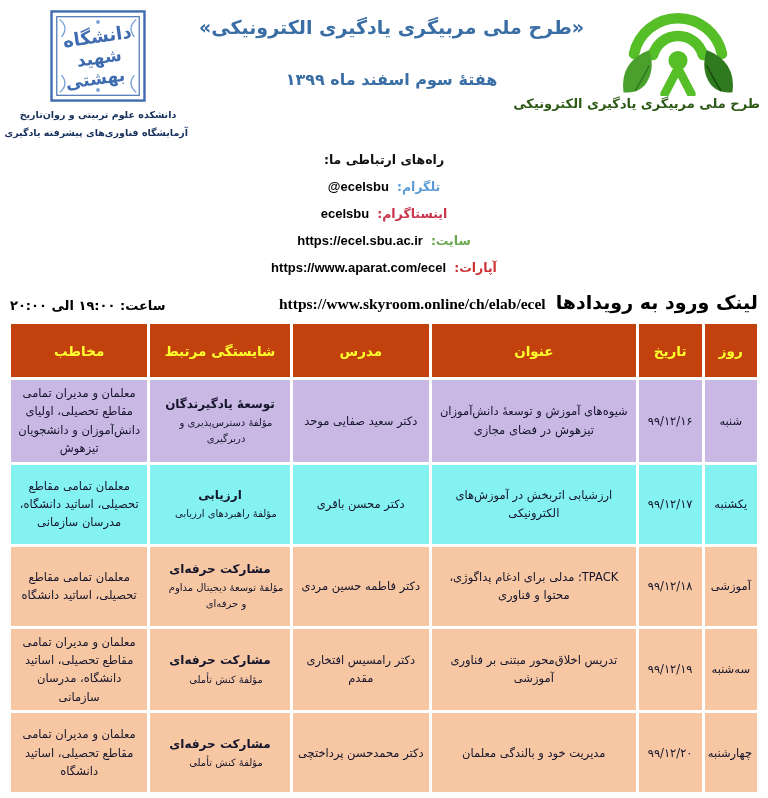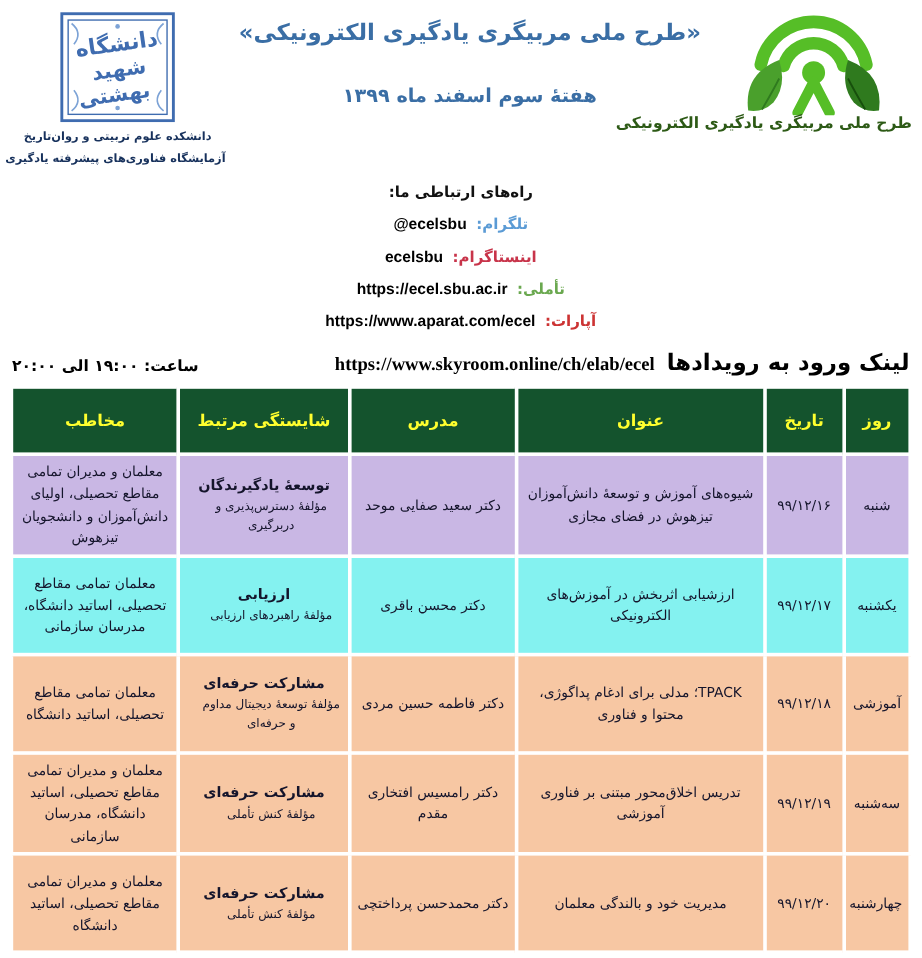--- a/index.html
+++ b/index.html
@@ -29,21 +29,21 @@
   
   .events-bar { display:flex; justify-content:space-between; align-items:flex-end; margin-top:16px; padding:0 2px; }
   .events-link-group { display:flex; align-items:baseline; gap:10px; }
   .events-link-label { font-size:19px; font-weight:bold; color:#000; white-space:nowrap; }
   .events-link-url { font-family:"Liberation Serif", serif; font-weight:bold; font-size:15.5px; color:#000; direction:ltr;text-align:right; }
   .events-time { font-size:13px; font-weight:bold; color:#000; white-space:nowrap; }
 
   
   table.schedule { width:100%; border-collapse:collapse; margin-top:8px; table-layout:fixed; }
   .schedule th {
-    background:#14532d; color:#ffff2e; font-size:13.5px; font-weight:bold;
+    background:#c2410c; color:#ffff2e; font-size:13.5px; font-weight:bold;
     height:56px; border:3px solid #ffffff; text-align:center; vertical-align:middle;
   }
   .schedule td {
     border:3px solid #ffffff; text-align:center; vertical-align:middle;
     font-size:11.5px; line-height:1.6; padding:4px 5px; height:82px; color:#14142b;
   }
   col.c-day { width:7.4%; }
   col.c-date { width:8.8%; }
   col.c-title { width:27.6%; }
   col.c-instructor { width:18.6%; }
@@ -103,21 +103,21 @@
 
     <div class="contact-line">
       <span class="contact-label" style="color: rgb(91, 155, 213);">تلگرام:</span>
       <span class="contact-value" dir="ltr">@ecelsbu</span>
     </div>
     <div class="contact-line">
       <span class="contact-label" style="color: rgb(200, 52, 74);">اینستاگرام:</span>
       <span class="contact-value" dir="ltr">ecelsbu</span>
     </div>
     <div class="contact-line">
-      <span class="contact-label" style="color: rgb(106, 168, 79);">تأملی:</span>
+      <span class="contact-label" style="color: rgb(106, 168, 79);">سایت:</span>
       <span class="contact-value" dir="ltr">https://ecel.sbu.ac.ir</span>
     </div>
     <div class="contact-line">
       <span class="contact-label" style="color: rgb(204, 51, 51);">آپارات:</span>
       <span class="contact-value" dir="ltr">https://www.aparat.com/ecel</span>
     </div>
   </div>
 
   <div class="events-bar">
     <div class="events-link-group">

